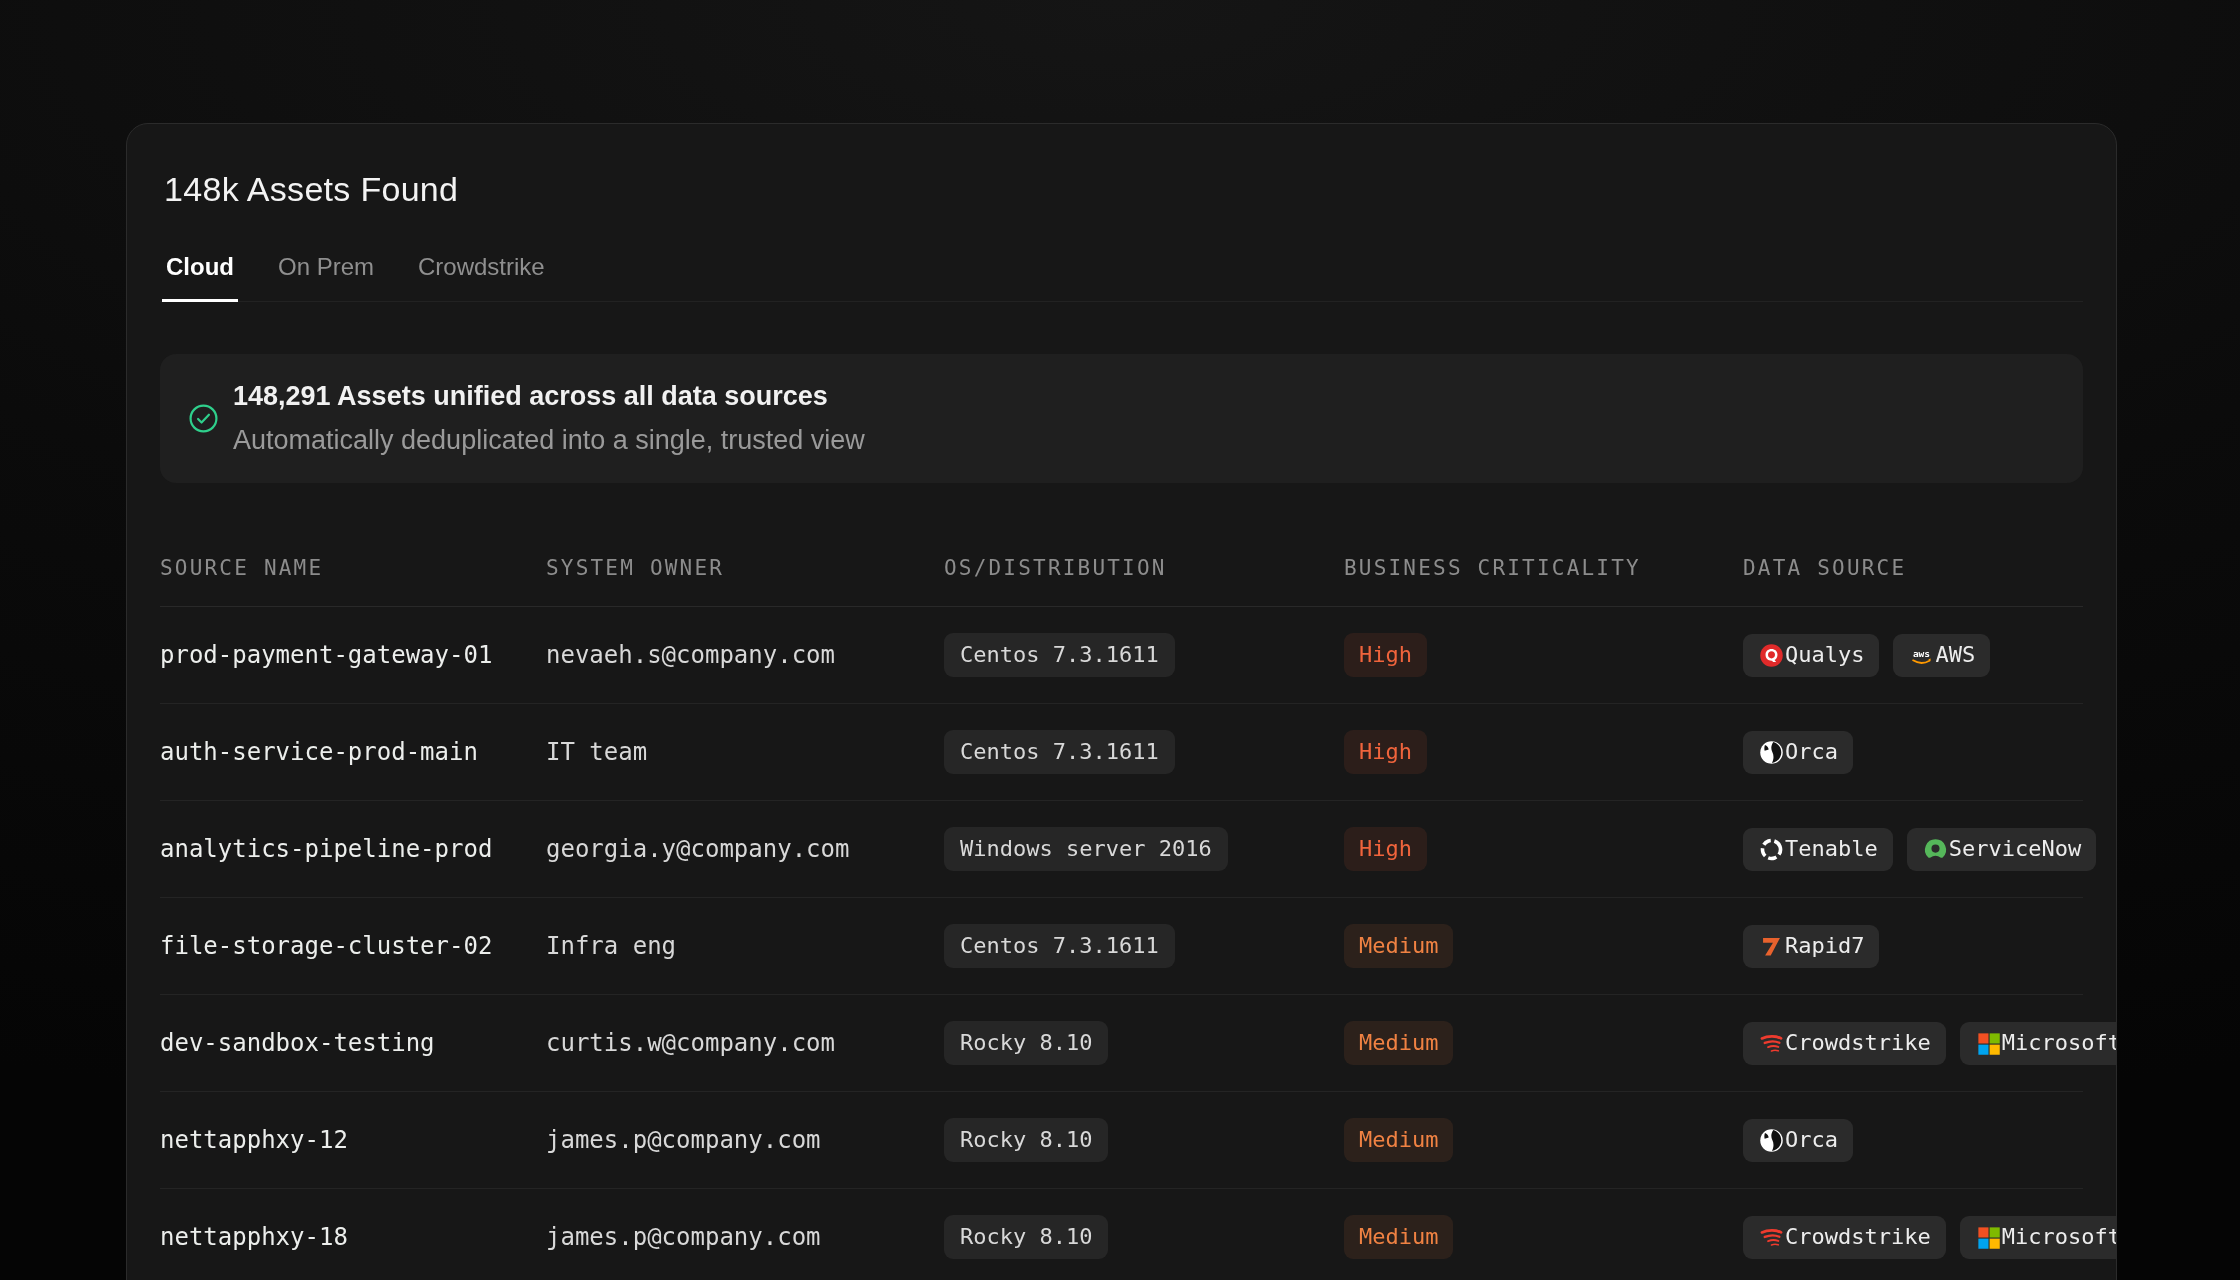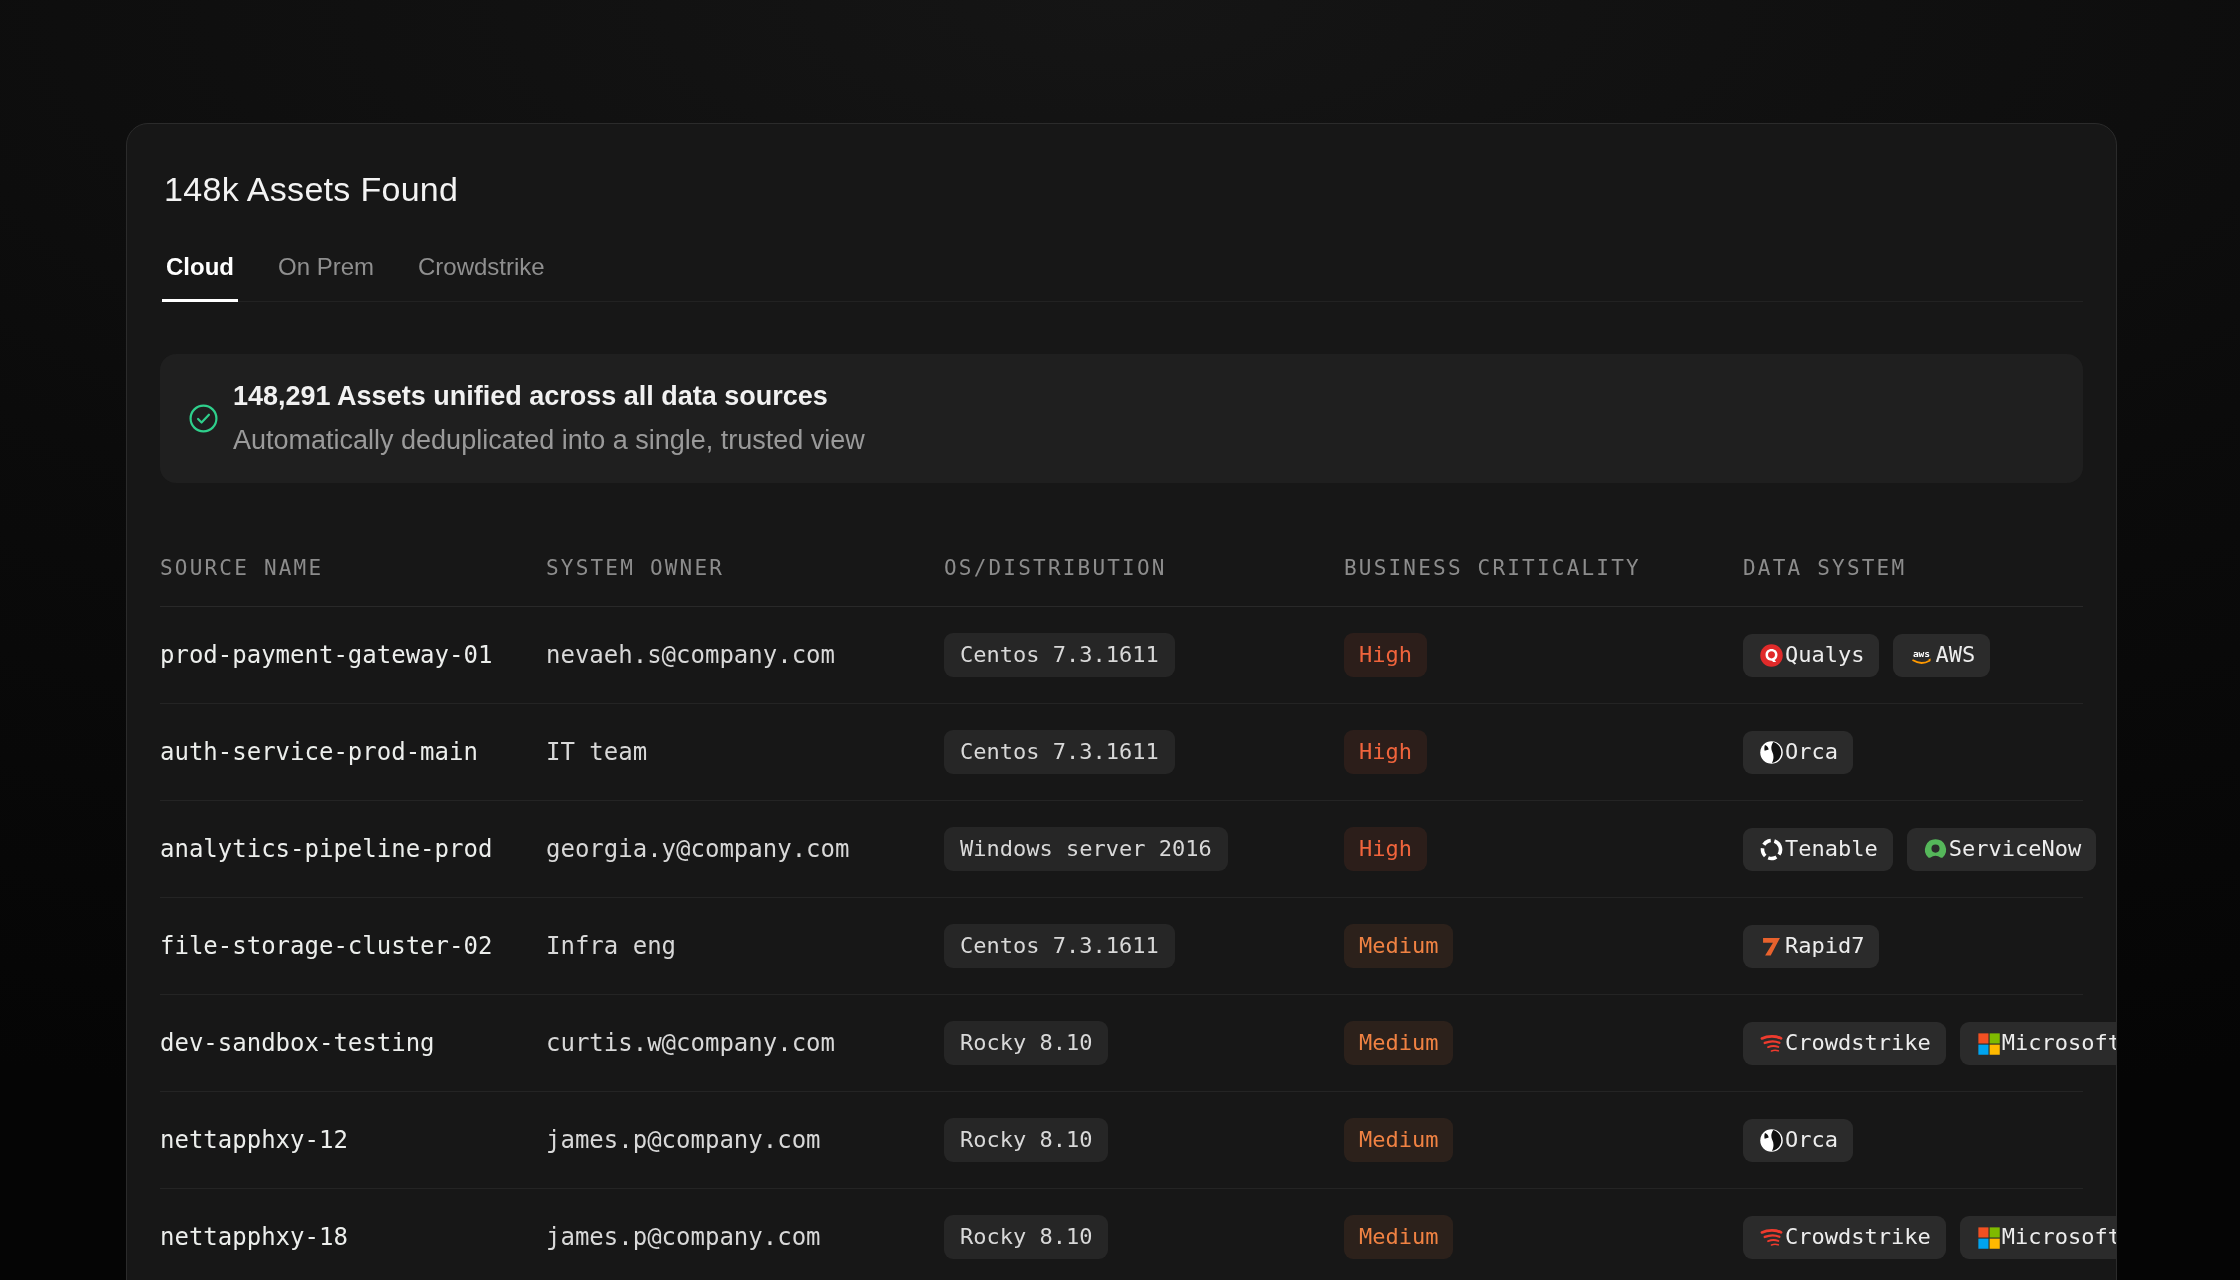--- a/index.html
+++ b/index.html
@@ -85,21 +85,21 @@
       <div class="banner-sub">Automatically deduplicated into a single, trusted view</div>
     </div>
   </div>
 
   <div class="table">
     <div class="thead">
       <span class="th">SOURCE NAME</span>
       <span class="th">SYSTEM OWNER</span>
       <span class="th">OS/DISTRIBUTION</span>
       <span class="th">BUSINESS CRITICALITY</span>
-      <span class="th">DATA SYSTEM</span>
+      <span class="th">DATA SOURCE</span>
     </div>
     <div>
         <div class="trow">
           <div class="cell asset">prod-payment-gateway-01</div>
           <div class="cell owner">nevaeh.s@company.com</div>
           <div class="cell"><span class="chip os-chip">Centos 7.3.1611</span></div>
           <div class="cell"><span class="chip crit-chip crit-High">High</span></div>
           <div class="cell sources">
             <span class="chip source-chip">
               <span class="src-icon">

